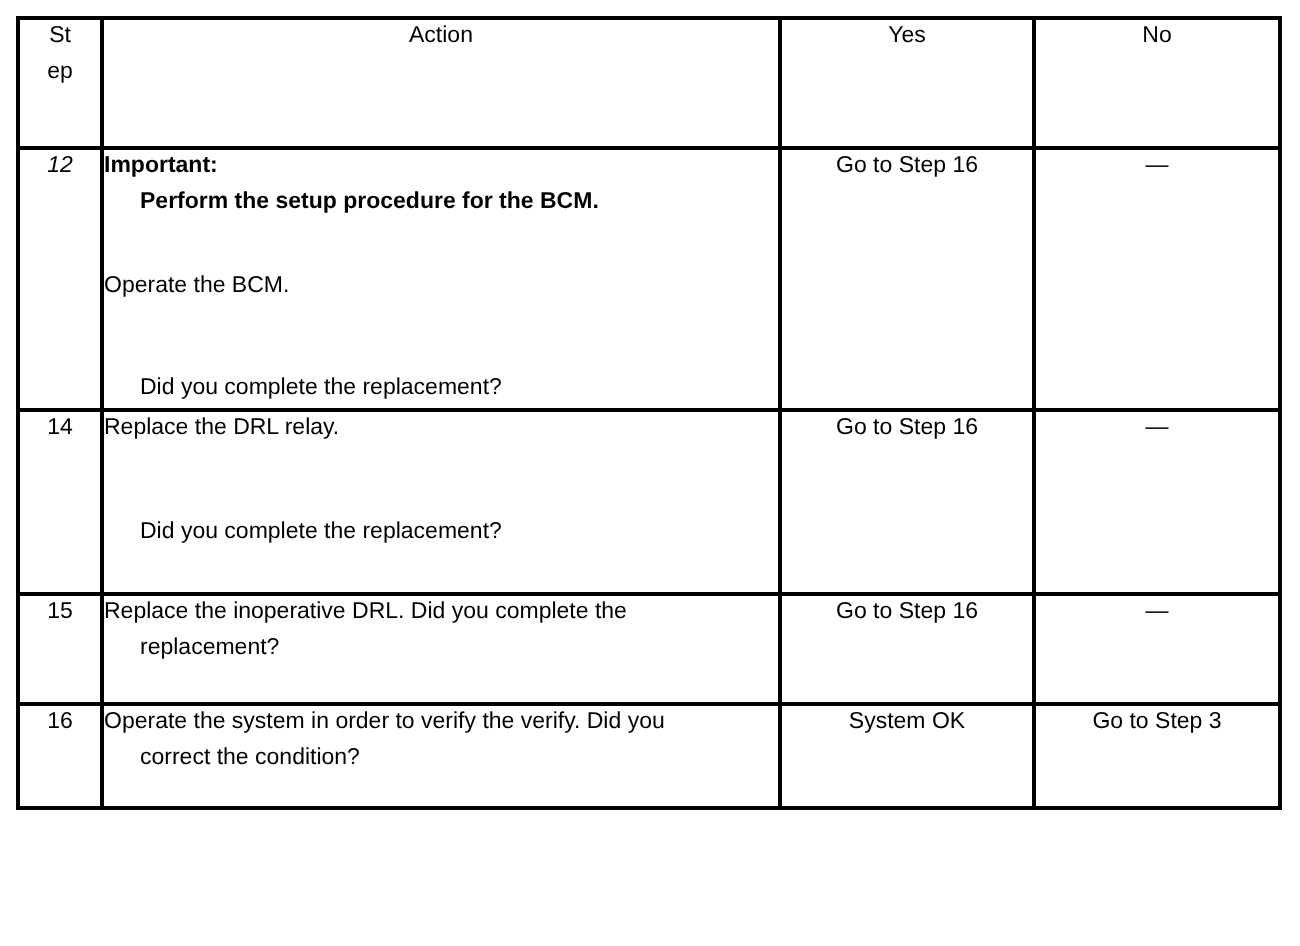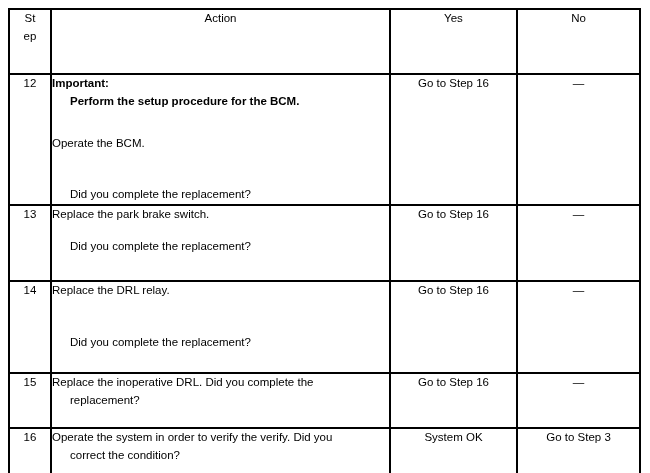--- a/index.html
+++ b/index.html
@@ -81,21 +81,21 @@
   .line          { display: block; white-space: nowrap; }
   .line.indent   { padding-left: 18px; }
   .line.bold     { font-weight: bold; }
   .line.gap-sm   { margin-top: 14px; }
   .line.gap-md   { margin-top: 24px; }
   .line.gap-lg   { margin-top: 34px; }
 
   .dash { letter-spacing: 0; }
 
   
-  .row-12 .cell-step { height: 121px; }
+  .row-12 .cell-step { height: 121px; font-style: italic; }
   .row-13 .cell-step { height: 74px; }
   .row-14 .cell-step { height: 90px; }
   .row-15 .cell-step { height: 53px; }
   .row-16 .cell-step { height: 50px; }
 </style>
 </head>
 <body>
 
 <table id="diagnostic-table">
   <colgroup>
@@ -124,29 +124,20 @@
       <td class="cell-action">
         <span class="line bold">Important:</span>
         <span class="line bold indent">Perform the setup procedure for the BCM.</span>
         <span class="line gap-md">Operate the BCM.</span>
         <span class="line indent gap-lg">Did you complete the replacement?</span>
       </td>
       <td class="cell-yes">Go to Step 16</td>
       <td class="cell-no mid dash">—</td>
     </tr>
 
-    <tr class="row-13">
-      <td class="cell-step">13</td>
-      <td class="cell-action">
-        <span class="line">Replace the park brake switch.</span>
-        <span class="line indent gap-sm">Did you complete the replacement?</span>
-      </td>
-      <td class="cell-yes">Go to Step 16</td>
-      <td class="cell-no mid dash">—</td>
-    </tr>
 
     <tr class="row-14">
       <td class="cell-step">14</td>
       <td class="cell-action">
         <span class="line">Replace the DRL relay.</span>
         <span class="line indent gap-lg">Did you complete the replacement?</span>
       </td>
       <td class="cell-yes">Go to Step 16</td>
       <td class="cell-no mid dash">—</td>
     </tr>

